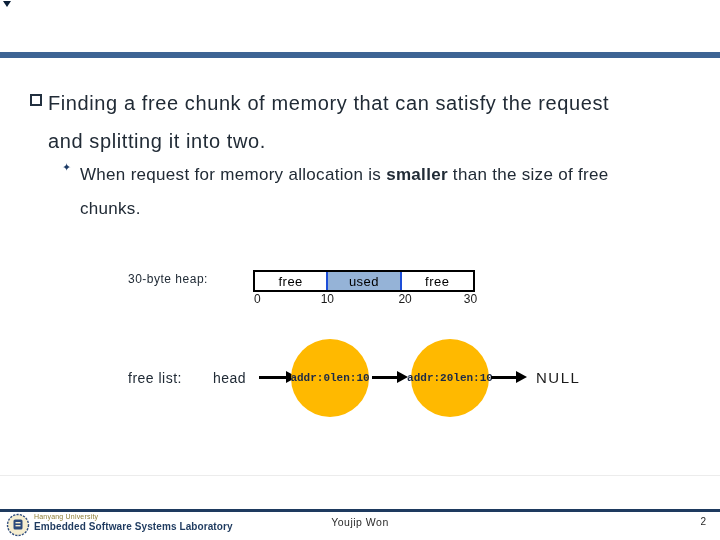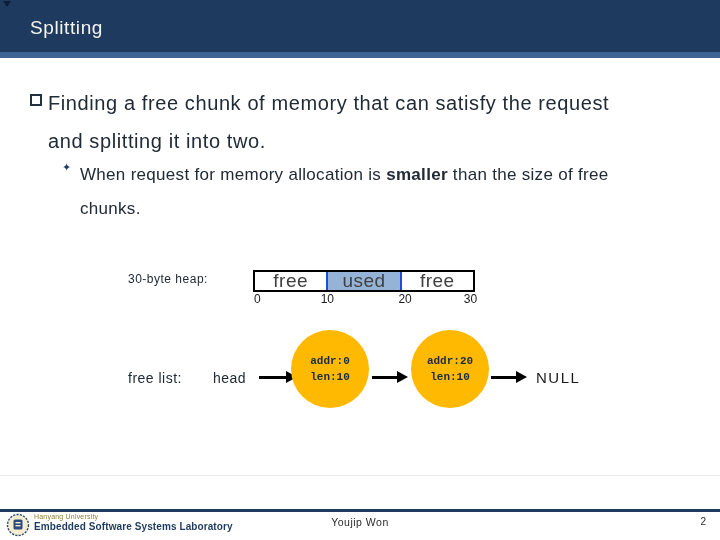--- a/index.html
+++ b/index.html
@@ -42,41 +42,41 @@
   
   .heap-label {
     position:absolute; left:128px; top:272px; font-size:12px; color:#212B36; letter-spacing:0.5px;
   }
   .heap-bar {
     position:absolute; left:253px; top:270px; width:218px; height:18px;
     border:2px solid #000; display:flex; background:#fff;
   }
   .heap-seg {
     flex:1; display:flex; align-items:center; justify-content:center;
-    font-size:19px; color:#404040; letter-spacing:0.5px;text-align:center;
+    font-size:13px; color:#000000; letter-spacing:0.5px;text-align:center;
   }
   .heap-seg + .heap-seg { border-left:2px solid #1d4ed8; }
   .heap-seg.used { background:#95B3D7; }
   .heap-ticks { position:absolute; left:253px; top:292px; width:222px; height:14px; font-size:12px; color:#1b1b1b; }
   .heap-ticks span { position:absolute; transform:translateX(-50%); }
   .tick-0 { left:2%; } .tick-1 { left:33.5%; } .tick-2 { left:68.5%; } .tick-3 { left:98%; }
   
   .fl-label { position:absolute; left:128px; top:370px; font-size:14px; color:#212B36; letter-spacing:0.5px; }
   .fl-head  { position:absolute; left:213px; top:370px; font-size:14px; color:#212B36; letter-spacing:0.5px; }
   .arrow { position:absolute; height:3px; background:#000; }
   .arrow::after {
     content:""; position:absolute; right:-10px; top:-5px; width:0; height:0;
     border-left:11px solid #000; border-top:6px solid transparent; border-bottom:6px solid transparent;
   }
   .arrow-head { left:259px; top:376px; width:28px; }
   .arrow-n1n2 { left:372px; top:376px; width:26px; }
   .arrow-null { left:491px; top:376px; width:26px; }
   .fl-node {
-    position:absolute; top:330px; width:78px; height:78px; border-radius:50%;
-    background:#FFB900; display:flex; flex-direction:column; align-items:center; justify-content:center;
+    position:absolute; top:339px; width:78px; height:78px; border-radius:50%;
+    background:#FFB900; display:flex; flex-direction:row; align-items:center; justify-content:center;
     font-family:"Liberation Mono", monospace; font-weight:bold; font-size:11px;
     line-height:16px; color:#1C2A46;
   }
   .fl-node1 { left:291px; }
   .fl-node2 { left:411px; }
   .fl-null { position:absolute; left:536px; top:369px; font-size:15px; color:#1b1b1b; letter-spacing:1.5px; }
   
   .faint-line { position:absolute; left:0; top:475px; width:720px; height:1px; background:#ECECEC; }
   .footer-line { position:absolute; left:0; top:509px; width:720px; height:3px; background:#1E3A5F; }
   .logo { position:absolute; left:6px; top:513px; width:24px; height:24px; }
@@ -90,23 +90,20 @@
     position:absolute; left:0; top:516px; width:720px; text-align:center;
     font-size:10.5px; color:#2a2a2a; letter-spacing:0.5px;
   }
   .footer-page { position:absolute; right:14px; top:516px; font-size:10px; color:#2a2a2a; }
 </style>
 </head>
 <body>
 
 <div class="slide">
 
-  <div class="header">
-    <div class="header-title">Splitting</div>
-  </div>
   <div class="corner-tri"></div>
   <div class="header-strip"></div>
 
   <div class="bullet1">
     <span class="sq"></span>
     <div class="txt">Finding a free chunk of memory that can satisfy the request and splitting it into two.</div>
   </div>
 
   <div class="bullet2">
     <span class="diamond">✦</span>

